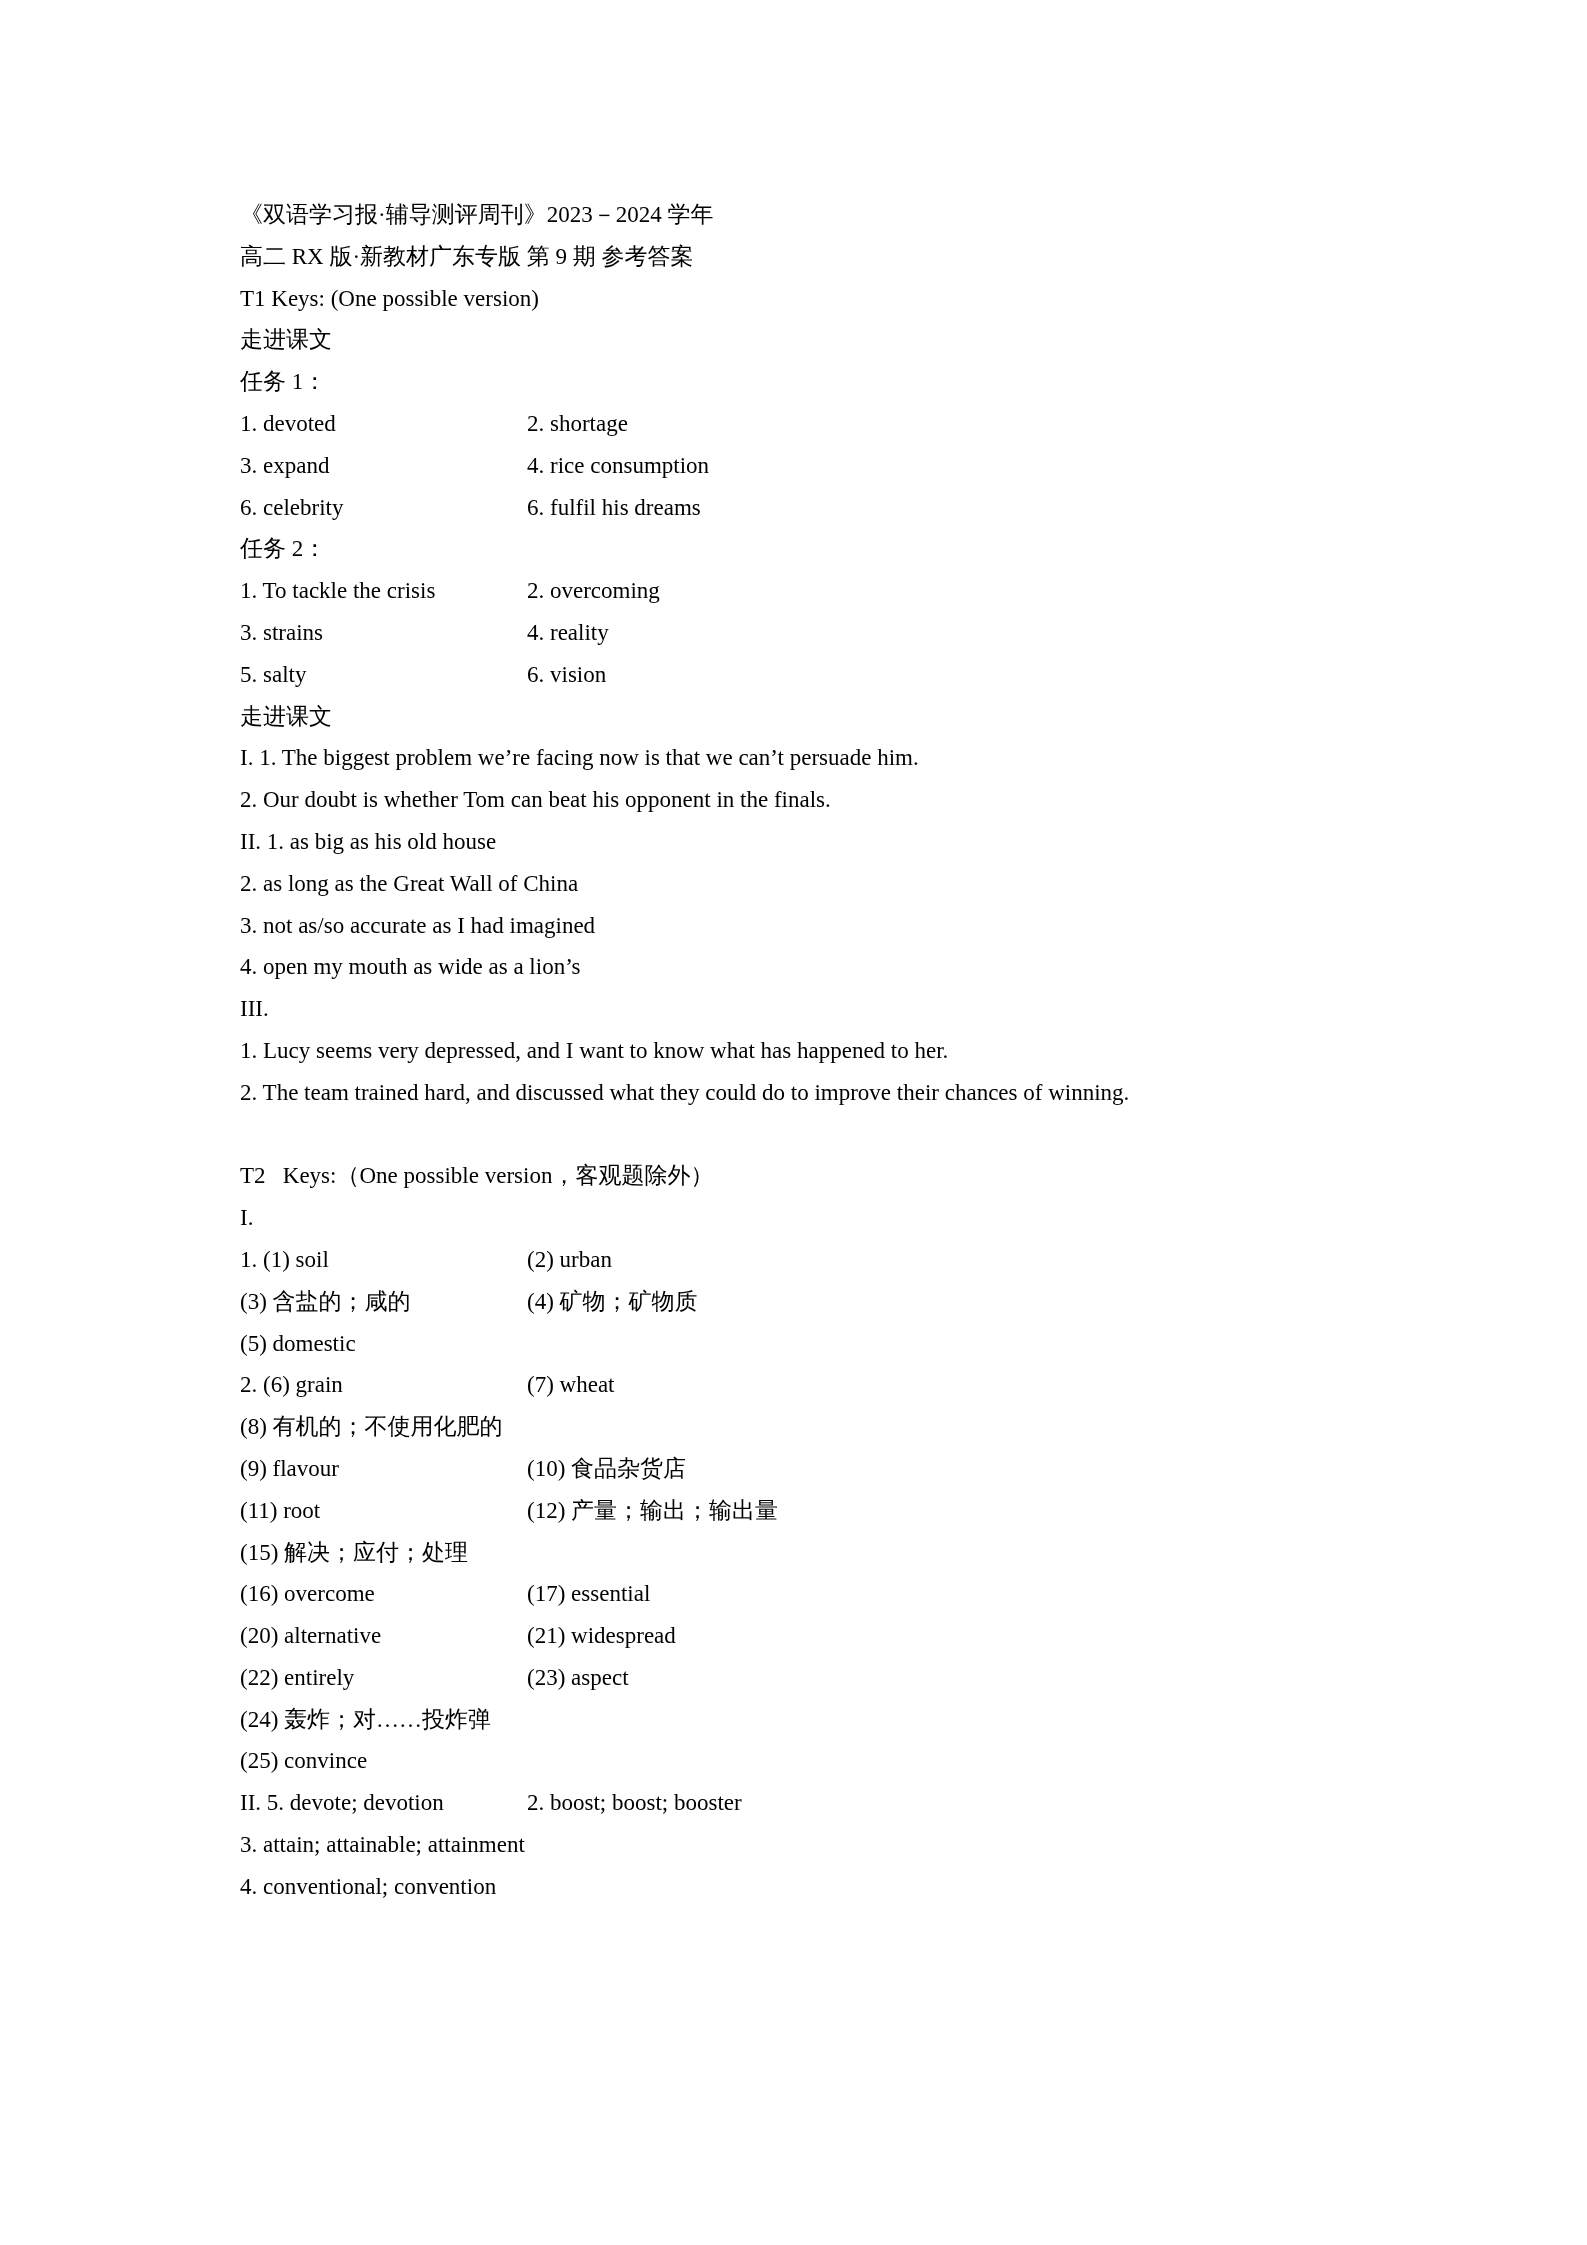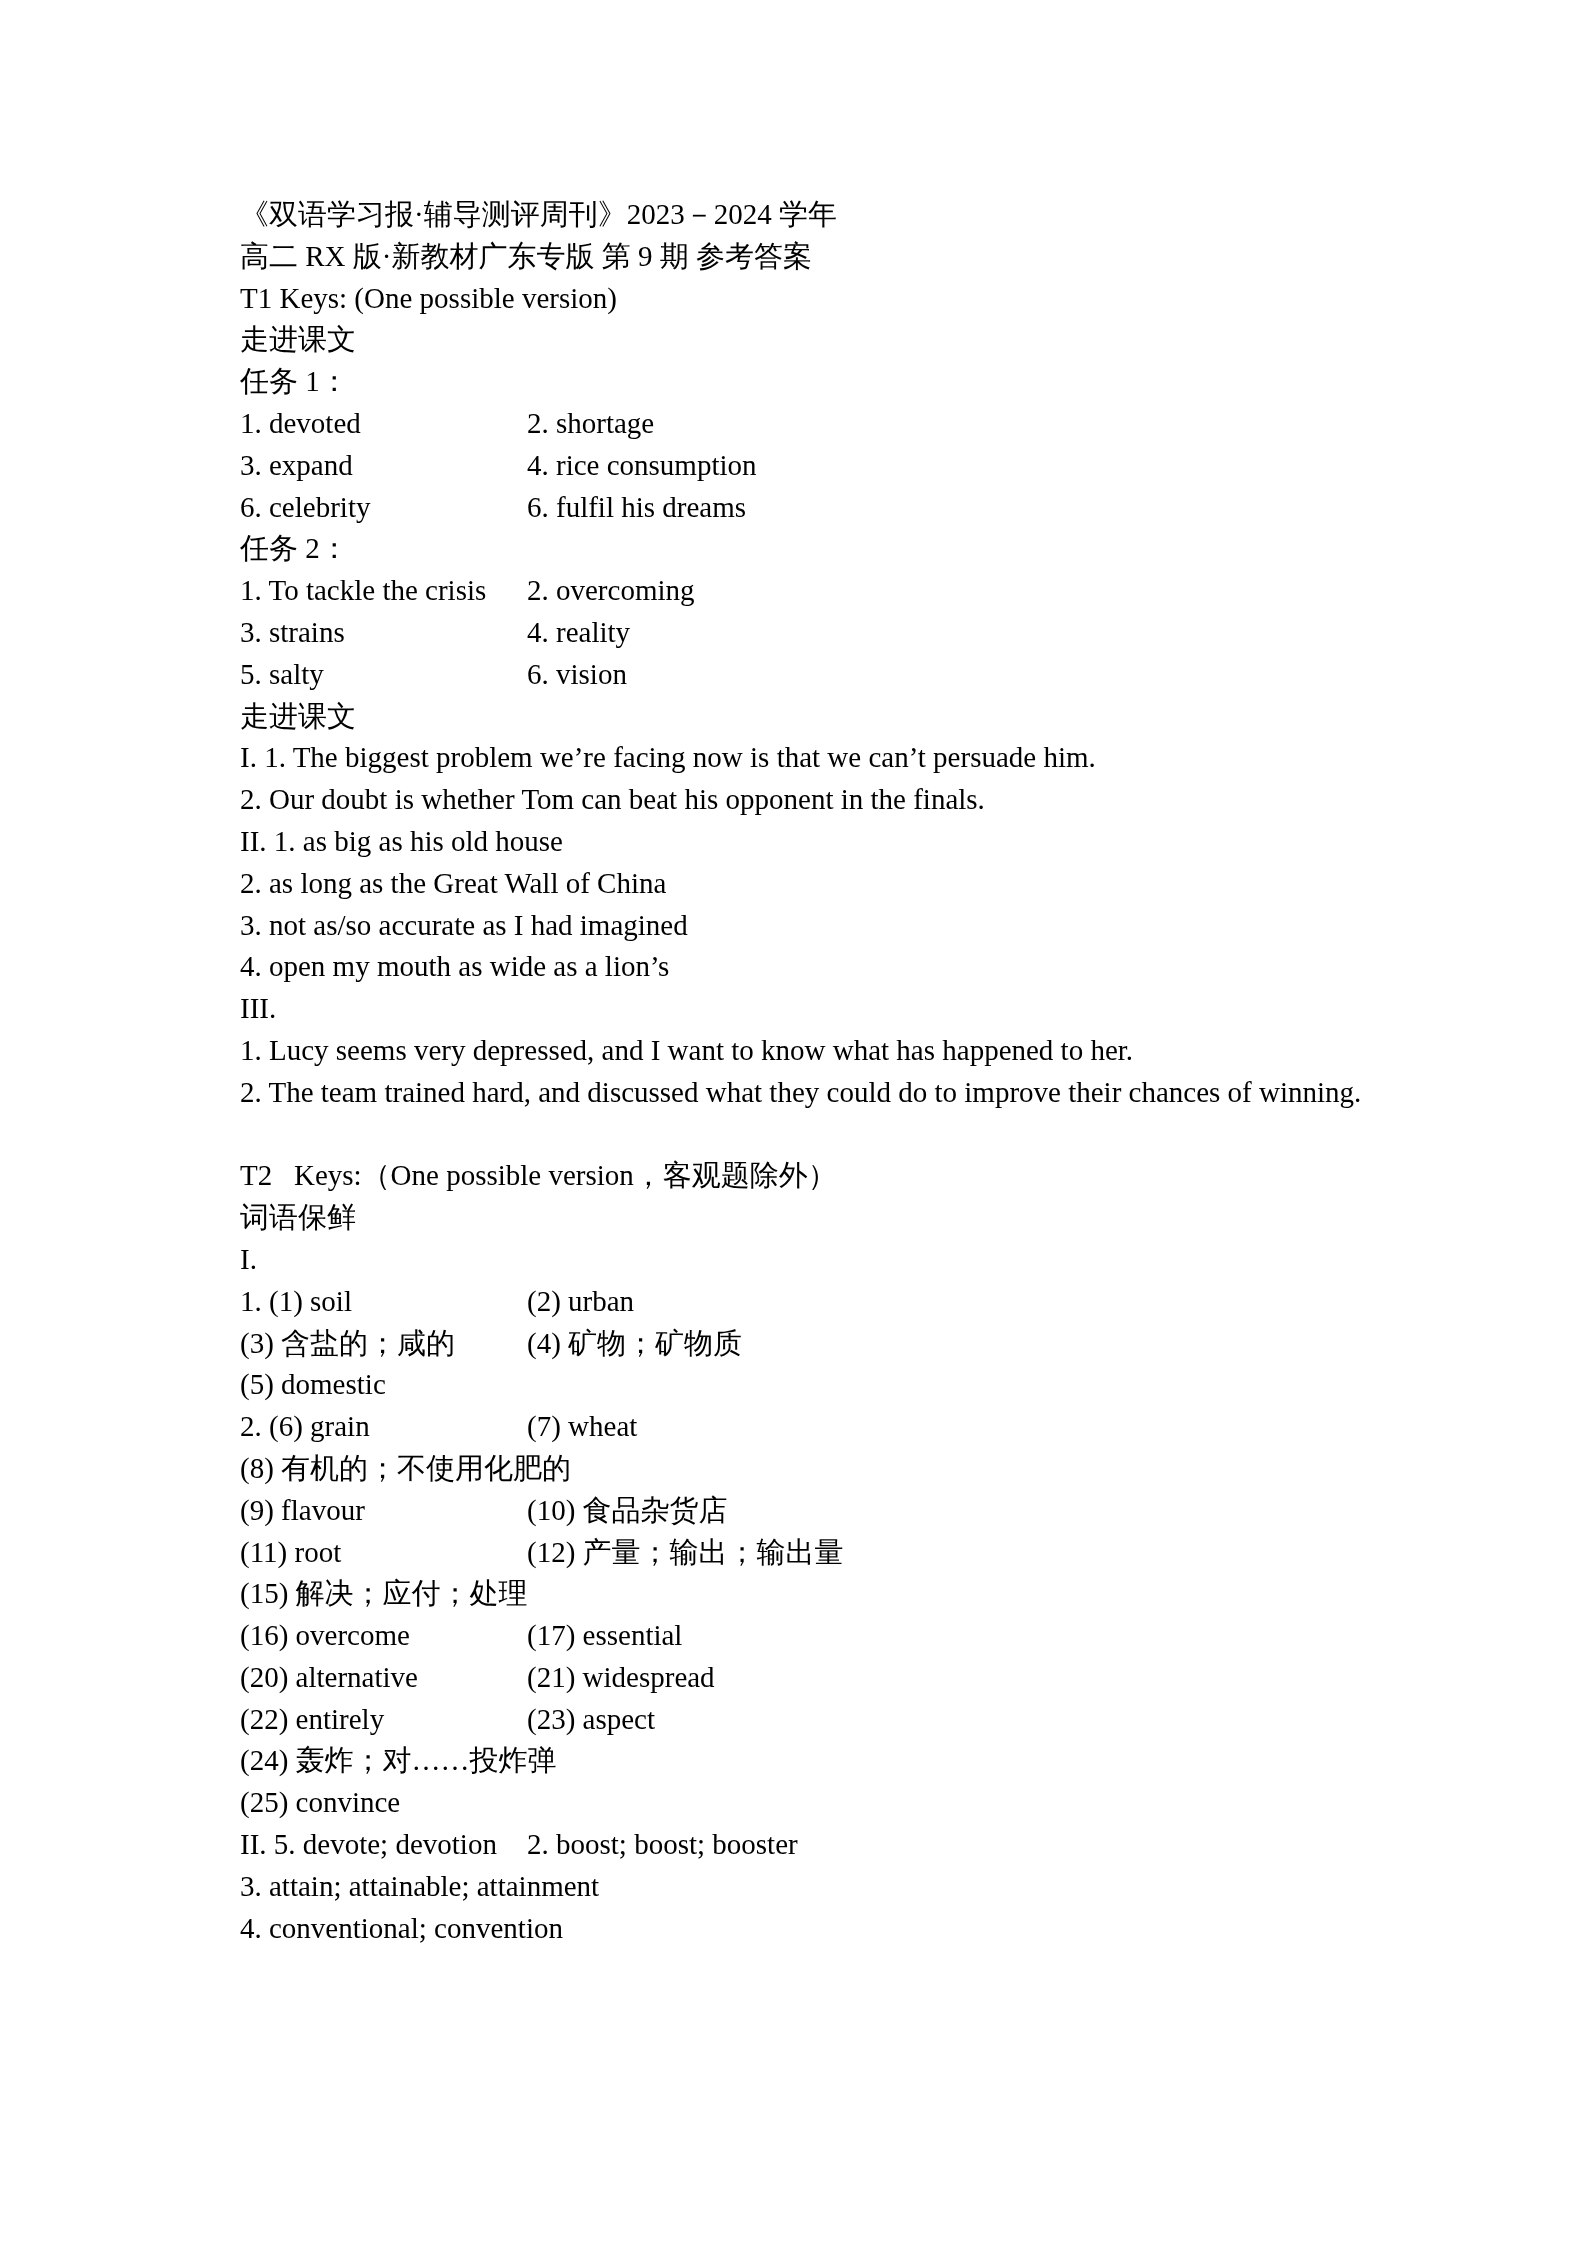--- a/index.html
+++ b/index.html
@@ -13,21 +13,21 @@
     height: 2245px;
     background: #ffffff;
     overflow: hidden;
   }
   .content {
     position: absolute;
     left: 240px;
     top: 194px;
     width: 1280px;
     font-family: "Liberation Serif", "DejaVu Serif", serif;
-    font-size: 29px;
+    font-size: 23px;
     color: #000000;
   }
   .line {
     height: 41.8px;
     line-height: 41.8px;
     white-space: pre;
   }
   .line .col1 {
     display: inline-block;
     width: 287px;
@@ -62,21 +62,20 @@
       <div class="line">2. Our doubt is whether Tom can beat his opponent in the finals.</div>
       <div class="line">II. 1. as big as his old house</div>
       <div class="line">2. as long as the Great Wall of China</div>
       <div class="line">3. not as/so accurate as I had imagined</div>
       <div class="line">4. open my mouth as wide as a lion’s</div>
       <div class="line">III.</div>
       <div class="line">1. Lucy seems very depressed, and I want to know what has happened to her.</div>
       <div class="line">2. The team trained hard, and discussed what they could do to improve their chances of winning.</div>
       <div class="line"></div>
       <div class="line">T2   Keys:（One possible version，客观题除外）</div>
-      <div class="line">词语保鲜</div>
       <div class="line">I.</div>
       <div class="line"><span class="col1">1. (1) soil</span><span class="col2">(2) urban</span></div>
       <div class="line"><span class="col1">(3) 含盐的；咸的</span><span class="col2">(4) 矿物；矿物质</span></div>
       <div class="line">(5) domestic</div>
       <div class="line"><span class="col1">2. (6) grain</span><span class="col2">(7) wheat</span></div>
       <div class="line">(8) 有机的；不使用化肥的</div>
       <div class="line"><span class="col1">(9) flavour</span><span class="col2">(10) 食品杂货店</span></div>
       <div class="line"><span class="col1">(11) root</span><span class="col2">(12) 产量；输出；输出量</span></div>
       <div class="line">(15) 解决；应付；处理</div>
       <div class="line"><span class="col1">(16) overcome</span><span class="col2">(17) essential</span></div>

